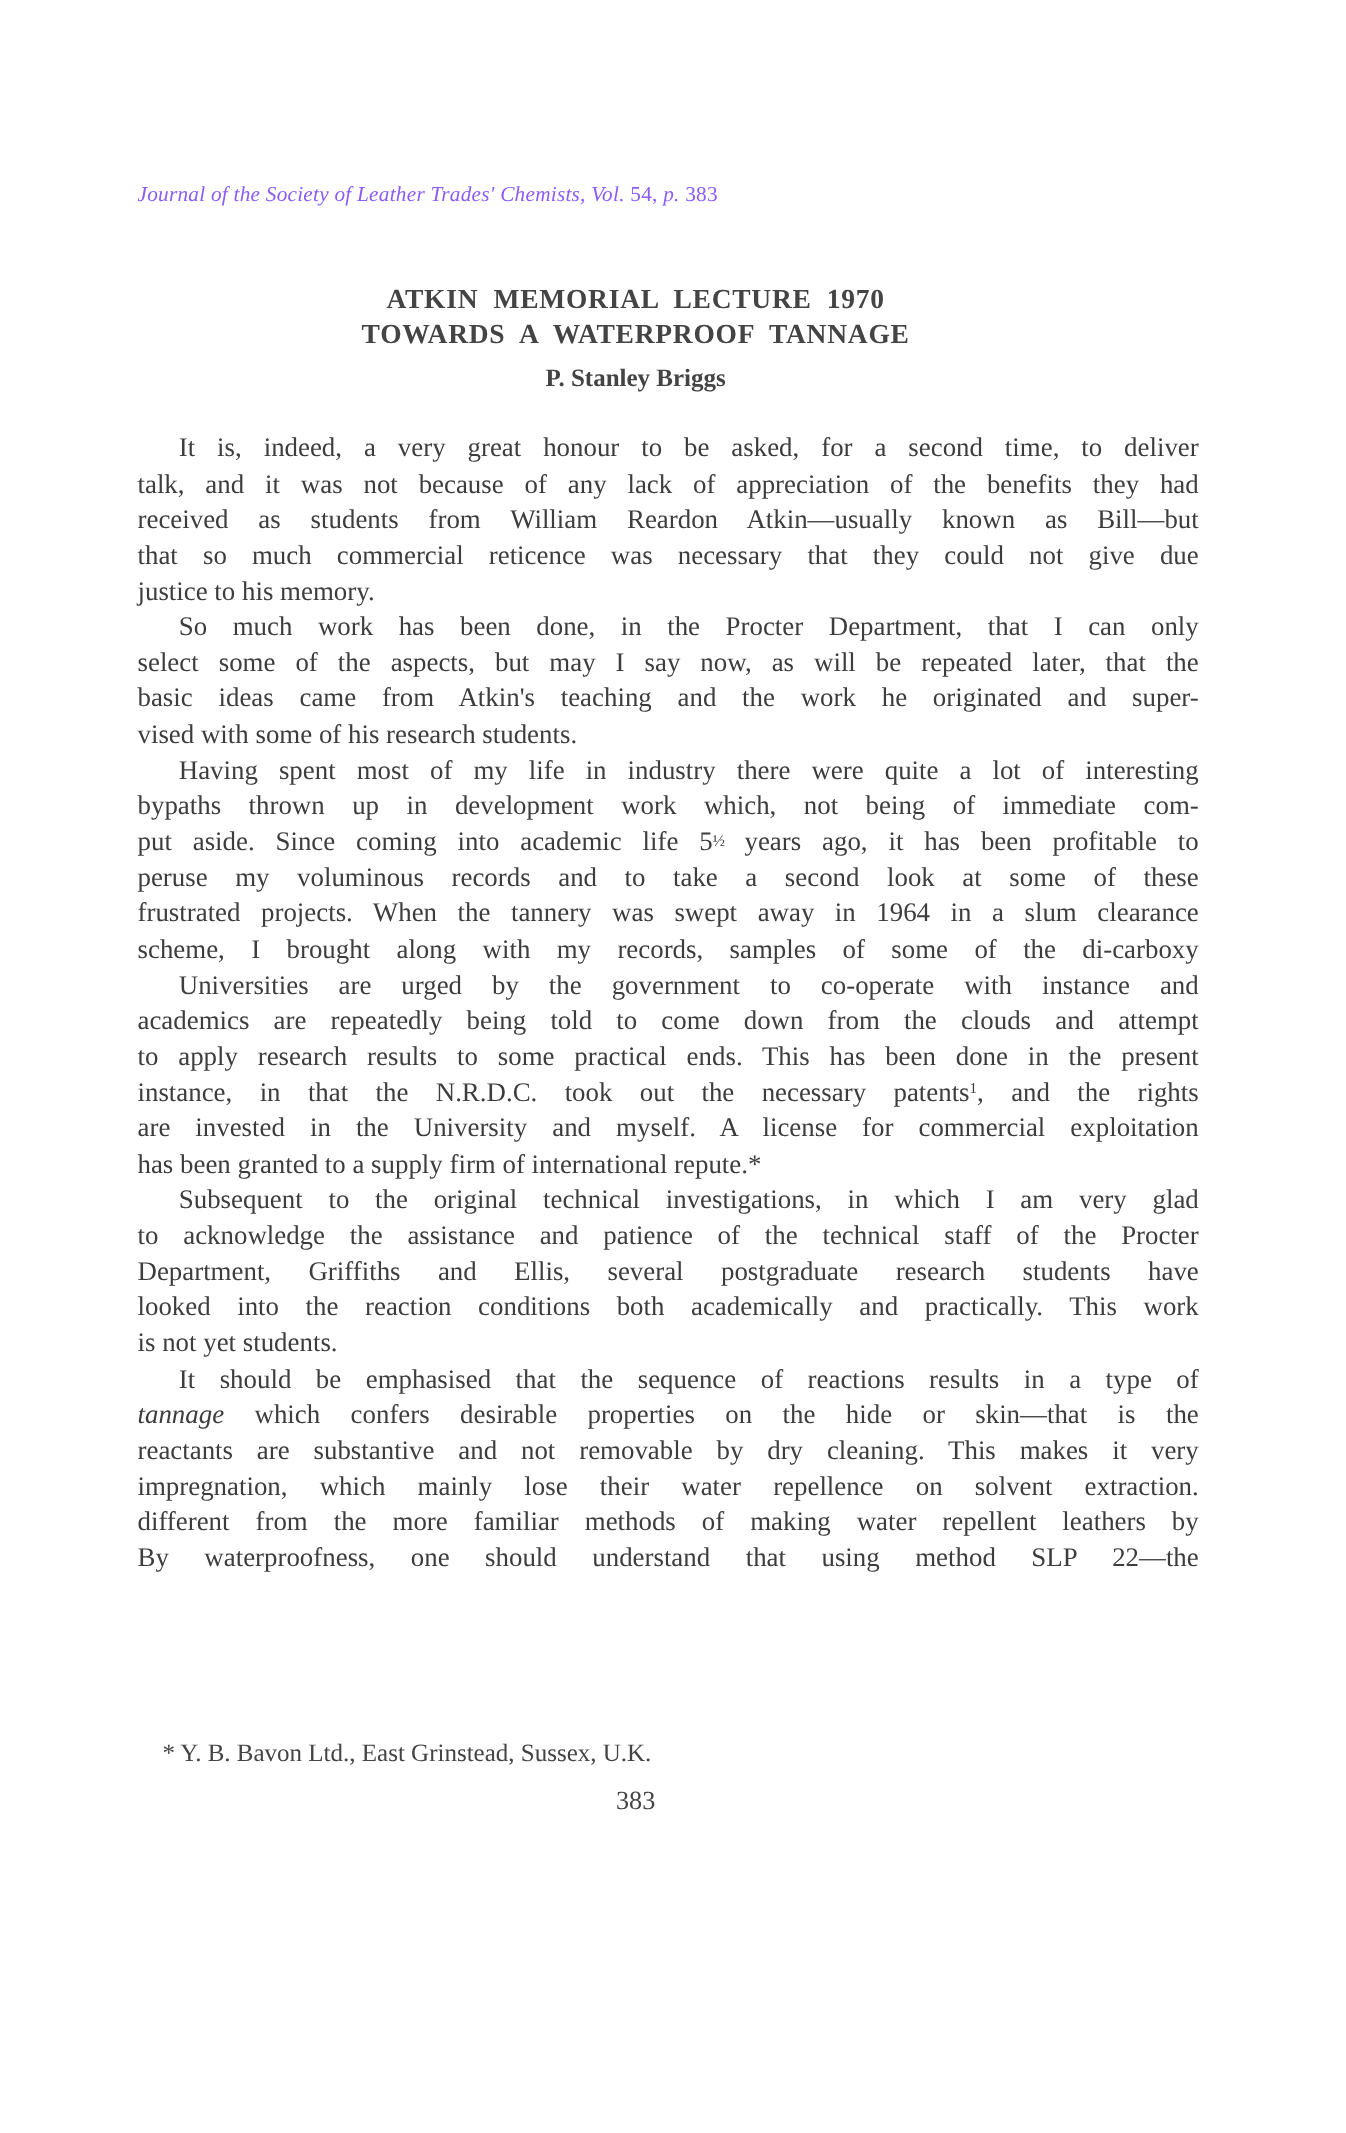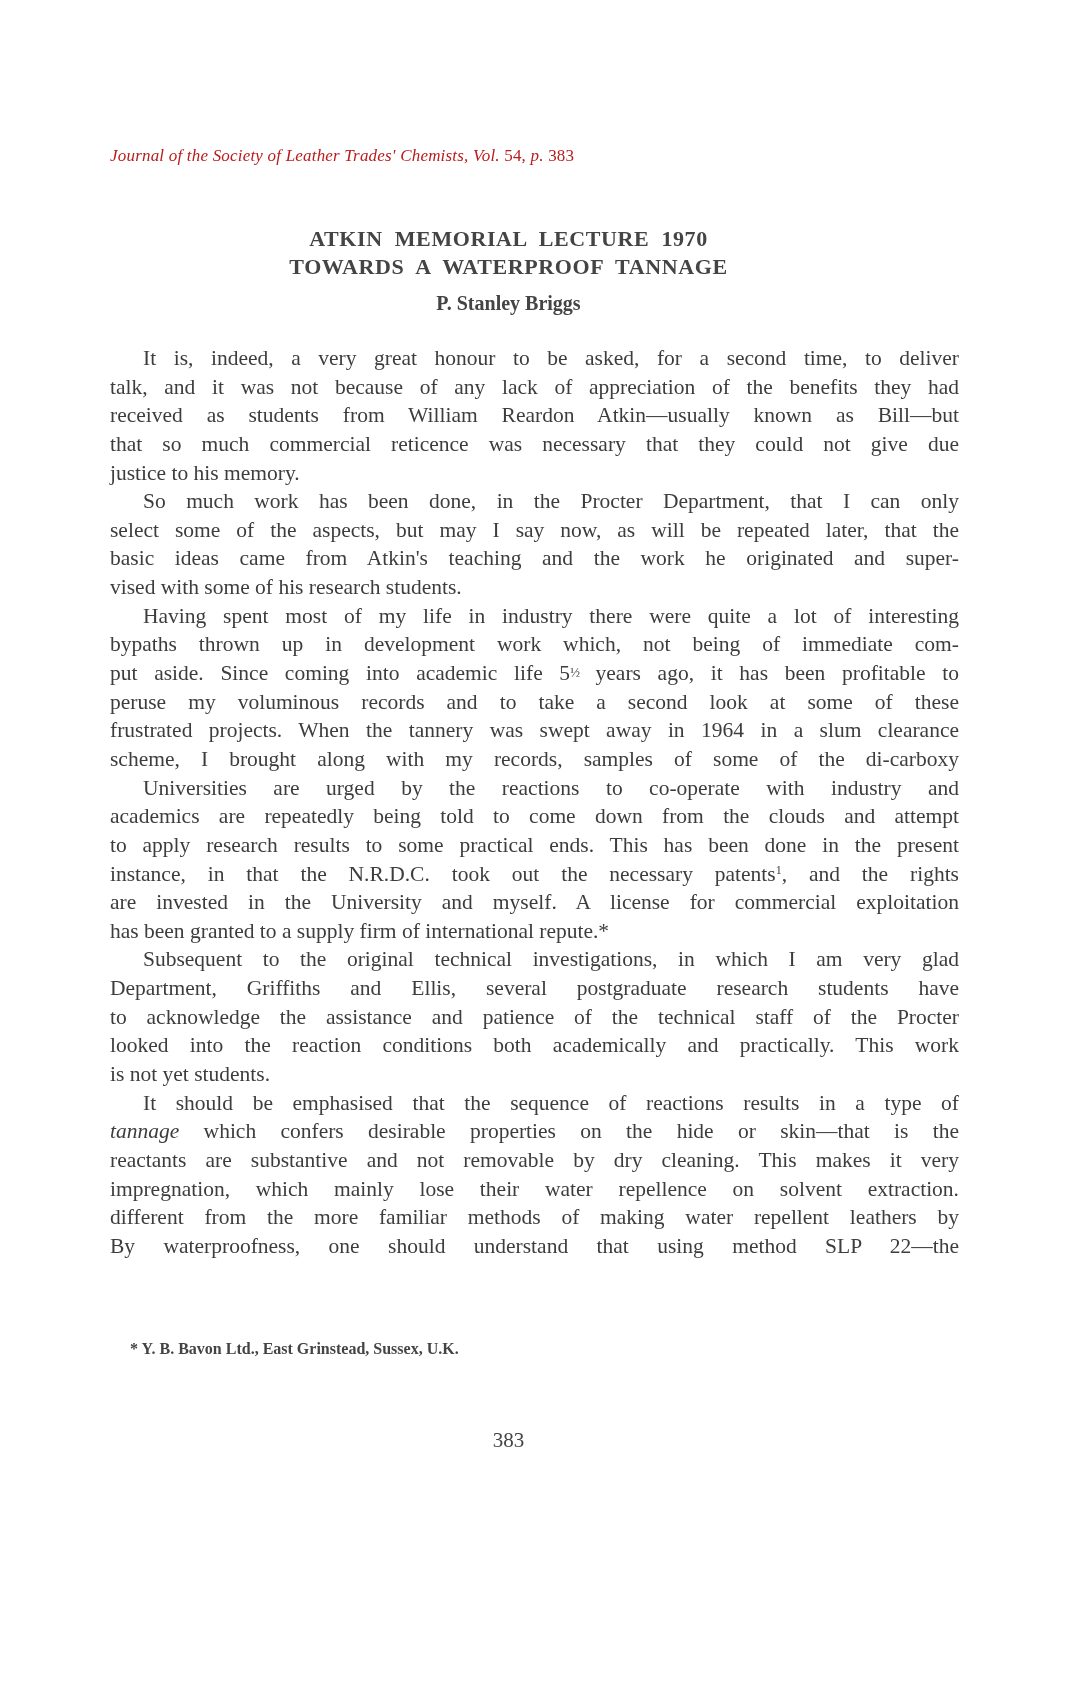--- a/index.html
+++ b/index.html
@@ -1,32 +1,32 @@
 <!DOCTYPE html>
 <html><head>
 <meta charset="utf-8">
 <style>
   html, body { margin: 0; padding: 0; background: #ffffff; }
   body { width: 1077px; height: 1706px; position: relative; overflow: hidden;
          font-family: "Liberation Serif", "DejaVu Serif", serif; color: #3d3d3d; }
   .running-head { position: absolute; left: 110px; top: 146px; font-size: 17px;
-                  font-style: italic; letter-spacing: 0.2px; color: #b91c1c; }
+                  font-style: italic; letter-spacing: 0.2px; color: #8b5cf6; }
   .running-head .upright { font-style: normal; }
   .title { position: absolute; left: 0; width: 1077px; text-align: center;
            font-weight: bold; font-size: 22px; letter-spacing: 0.6px; color: #444; word-spacing: 6px; }
   .t1 { top: 226px; left: -30px; }
   .t2 { top: 254px; left: -30px; }
   .author { position: absolute; top: 292px; left: -30px; width: 1077px; text-align: center;
             font-weight: bold; font-size: 20px; color: #444; }
   .body-text { position: absolute; left: 110px; width: 849px; top: 344px; font-size: 21.5px; }
   .line { display: block; height: 28.65px; line-height: 28.65px; white-space: nowrap;
           text-align: justify; text-align-last: justify; }
   .line.last { text-align-last: left; }
   .line.indent { padding-left: 33px; }
-  .footnote { position: absolute; left: 130px; top: 1340px; font-size: 16px; color: #444; font-weight: bold; }
+  .footnote { position: absolute; left: 130px; top: 1392px; font-size: 20px; color: #444; }
   .page-number { position: absolute; top: 1428px; left: 0; width: 1077px; text-align: center;
                  font-size: 21px; color: #444; left: -30px; }
   sup { font-size: 12px; line-height: 0; vertical-align: 7px; }
   .frac { font-size: 13px; vertical-align: 3px; letter-spacing: -1px; }
 </style>
 </head>
 <body>
 
 <div class="running-head">
   <span>Journal of the Society of Leather Trades' Chemists, Vol.</span>
@@ -59,32 +59,32 @@
   <div>
     <span class="line indent">Having spent most of my life in industry there were quite a lot of interesting</span>
     <span class="line">bypaths thrown up in development work which, not being of immediate com-</span>
     <span class="line"><span>put aside. Since coming into academic life 5</span><span class="frac">½</span><span> years ago, it has been profitable to</span></span>
     <span class="line">peruse my voluminous records and to take a second look at some of these</span>
     <span class="line">frustrated projects. When the tannery was swept away in 1964 in a slum clearance</span>
     <span class="line">scheme, I brought along with my records, samples of some of the di-carboxy</span>
   </div>
 
   <div>
-    <span class="line indent">Universities are urged by the reactions to co-operate with industry and</span>
+    <span class="line indent">Universities are urged by the government to co-operate with instance and</span>
     <span class="line">academics are repeatedly being told to come down from the clouds and attempt</span>
     <span class="line">to apply research results to some practical ends. This has been done in the present</span>
     <span class="line"><span>instance, in that the N.R.D.C. took out the necessary patents</span><sup>1</sup><span>, and the rights</span></span>
     <span class="line">are invested in the University and myself. A license for commercial exploitation</span>
     <span class="line last">has been granted to a supply firm of international repute.*</span>
   </div>
 
   <div>
     <span class="line indent">Subsequent to the original technical investigations, in which I am very glad</span>
+    <span class="line">to acknowledge the assistance and patience of the technical staff of the Procter</span>
     <span class="line">Department, Griffiths and Ellis, several postgraduate research students have</span>
-    <span class="line">to acknowledge the assistance and patience of the technical staff of the Procter</span>
     <span class="line">looked into the reaction conditions both academically and practically. This work</span>
     <span class="line last">is not yet students.</span>
   </div>
 
   <div>
     <span class="line indent">It should be emphasised that the sequence of reactions results in a type of</span>
     <span class="line"><i>tannage</i> <span>which confers desirable properties on the hide or skin—that is the</span></span>
     <span class="line">reactants are substantive and not removable by dry cleaning. This makes it very</span>
     <span class="line">impregnation, which mainly lose their water repellence on solvent extraction.</span>
     <span class="line">different from the more familiar methods of making water repellent leathers by</span>

